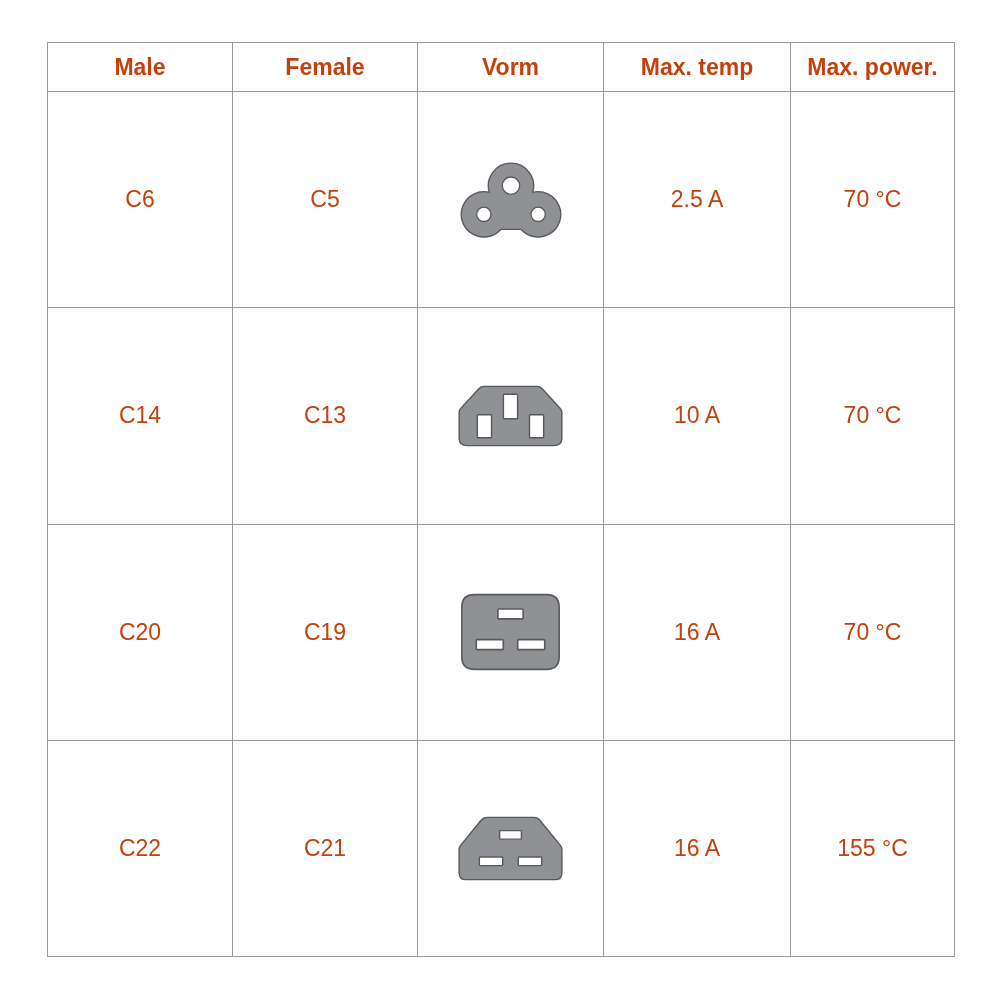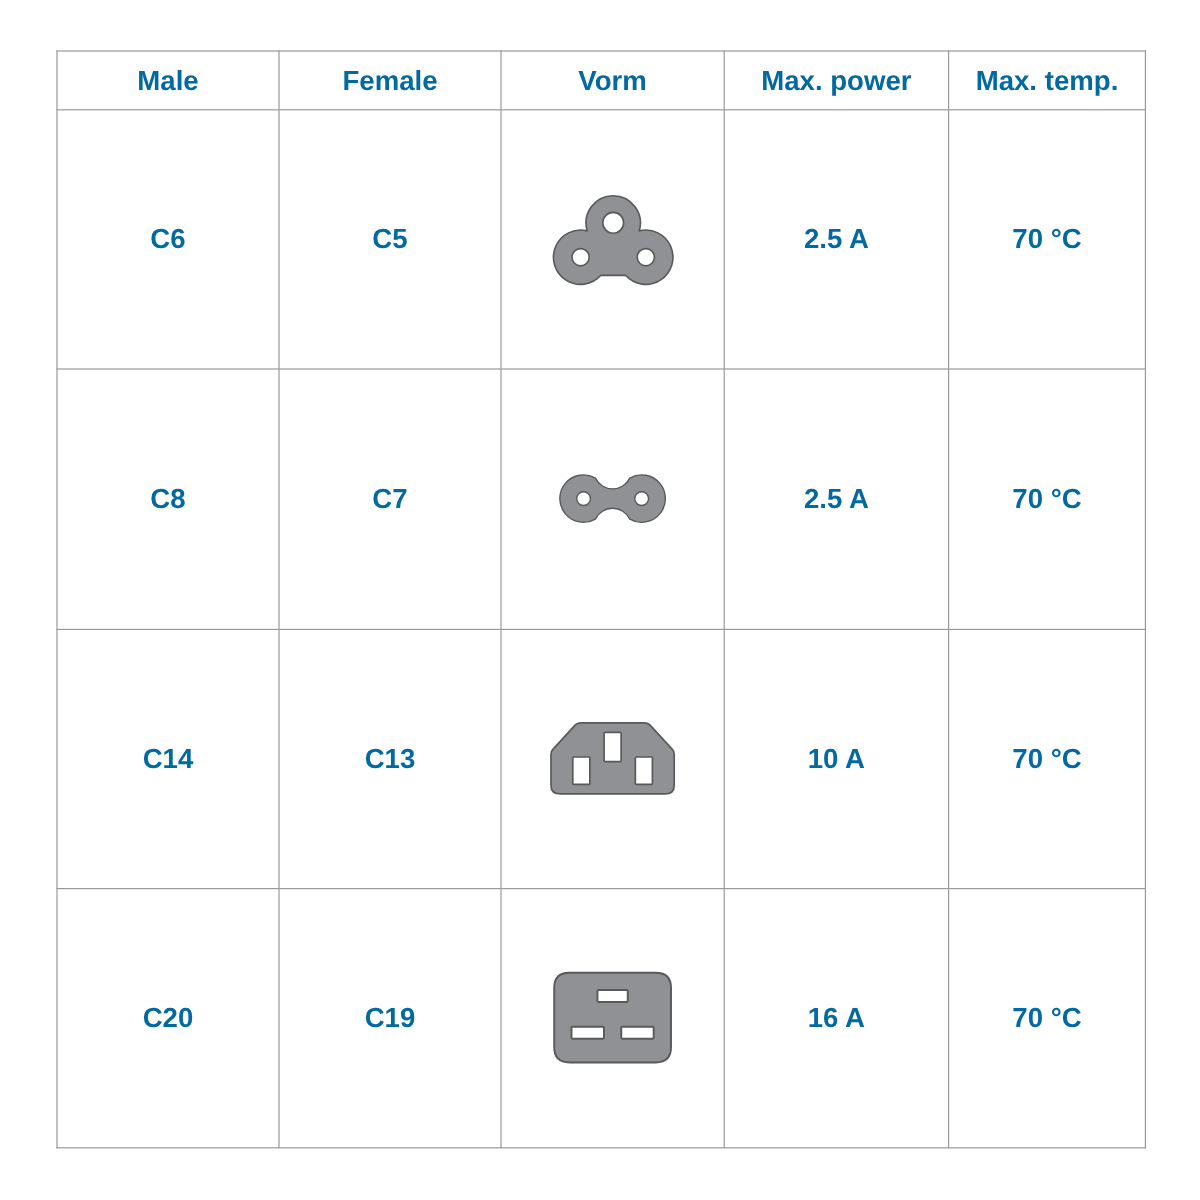--- a/index.html
+++ b/index.html
@@ -1,24 +1,24 @@
 <!DOCTYPE html>
 <html><head>
 <meta charset="utf-8">
 <style>
   html,body{margin:0;padding:0;background:#ffffff;}
   body{width:1000px;height:1000px;position:relative;font-family:"Liberation Sans",sans-serif;}
   .conn-table-wrap{position:absolute;left:47px;top:42px;width:907px;height:915px;}
   table.conn-table{width:907px;height:915px;border-collapse:collapse;table-layout:fixed;}
   table.conn-table td,table.conn-table th{
     border:1px solid #98999C;text-align:center;vertical-align:middle;
-    color:#0369a1;font-size:23px;padding:0;overflow:hidden;
+    color:#c2410c;font-size:23px;padding:0;overflow:hidden;
   }
   table.conn-table th{font-weight:bold;height:48px;font-size:23px;}
-  table.conn-table tbody tr{height:108px;font-weight:bold;}
+  table.conn-table tbody tr{height:108px;}
   .icon-cell svg{display:inline-block;vertical-align:middle;}
   .shape{fill:#8F9194;stroke:#58595B;stroke-width:1.8;stroke-linejoin:round;}
   .hole{fill:#FFFFFF;stroke:#58595B;stroke-width:1.8;}
   .earth{fill:#6A6C6F;stroke:#565759;stroke-width:1.6;}
 </style>
 </head>
 <body>
 
 <div class="conn-table-wrap">
 <table class="conn-table">
@@ -27,54 +27,41 @@
         <col style="width:185px">
         <col style="width:186px">
         <col style="width:187px">
         <col style="width:164px">
   </colgroup>
   <thead>
     <tr>
       <th>Male</th>
       <th>Female</th>
       <th>Vorm</th>
-      <th>Max. power</th>
-      <th>Max. temp.</th>
+      <th>Max. temp</th>
+      <th>Max. power.</th>
     </tr>
   </thead>
   <tbody>
 
     <tr>
       <td>C6</td>
       <td>C5</td>
       <td class="icon-cell">
         <svg width="106" height="80" viewBox="20 8 140 106">
           <path class="shape" d="M 61.3 50.9 A 30 30 0 1 1 118.7 50.9 A 30 30 0 1 1 103.6 100 L 76.4 100 A 30 30 0 1 1 61.3 50.9 Z"></path>
           <circle class="hole" cx="90" cy="42" r="11.5"></circle>
           <circle class="hole" cx="54" cy="80" r="9.5"></circle>
           <circle class="hole" cx="126" cy="80" r="9.5"></circle>
         </svg>
       </td>
       <td>2.5 A</td>
       <td>70 °C</td>
     </tr>
 
-    <tr>
-      <td>C8</td>
-      <td>C7</td>
-      <td class="icon-cell">
-        <svg width="93" height="45" viewBox="17 20 146 70">
-          <path class="shape" d="M 67.5 28.2 A 25 25 0 0 0 112.5 28.2 A 31 31 0 1 1 112.5 81.8 A 25 25 0 0 0 67.5 81.8 A 31 31 0 1 1 67.5 28.2 Z"></path>
-          <circle class="hole" cx="52" cy="55" r="9"></circle>
-          <circle class="hole" cx="128" cy="55" r="9"></circle>
-        </svg>
-      </td>
-      <td>2.5 A</td>
-      <td>70 °C</td>
-    </tr>
 
     <tr>
       <td>C14</td>
       <td>C13</td>
       <td class="icon-cell">
         <svg width="109" height="66" viewBox="21 16 138 83">
           <path class="shape" d="M 35 95 L 145 95 Q 155 95 155 86 L 155 53 Q 155 50 153 48 L 131 24 Q 128 20 123 20 L 57 20 Q 52 20 49 24 L 27 48 Q 25 50 25 53 L 25 86 Q 25 95 35 95 Z"></path>
           <rect class="hole" x="81" y="30" width="18" height="31" rx="1"></rect>
           <rect class="hole" x="48" y="56" width="18" height="29" rx="1"></rect>
           <rect class="hole" x="114" y="56" width="18" height="29" rx="1"></rect>
@@ -93,18 +80,32 @@
           <path class="shape" d="M 50 16 L 130 16 Q 144 16 144 30 L 144 85 Q 144 99 130 99 L 50 99 Q 36 99 36 85 L 36 30 Q 36 16 50 16 Z"></path>
           <rect class="hole" x="76" y="32" width="28" height="11" rx="1"></rect>
           <rect class="hole" x="52" y="66" width="30" height="11" rx="1"></rect>
           <rect class="hole" x="98" y="66" width="30" height="11" rx="1"></rect>
         </svg>
       </td>
       <td>16 A</td>
       <td>70 °C</td>
     </tr>
 
+    <tr>
+      <td>C22</td>
+      <td>C21</td>
+      <td class="icon-cell">
+        <svg width="109" height="69" viewBox="20 13 140 88">
+          <path class="shape" d="M 33 97 L 147 97 Q 156 97 156 88 L 156 58 Q 156 55 154 53 L 128 21 Q 125 17 120 17 L 60 17 Q 55 17 52 21 L 26 53 Q 24 55 24 58 L 24 88 Q 24 97 33 97 Z"></path>
+          <rect class="hole" x="76" y="34" width="28" height="11" rx="1"></rect>
+          <rect class="hole" x="50" y="68" width="30" height="11" rx="1"></rect>
+          <rect class="hole" x="100" y="68" width="30" height="11" rx="1"></rect>
+        </svg>
+      </td>
+      <td>16 A</td>
+      <td>155 °C</td>
+    </tr>
 
 
 
   </tbody>
 </table>
 </div>
 
 </body></html>

